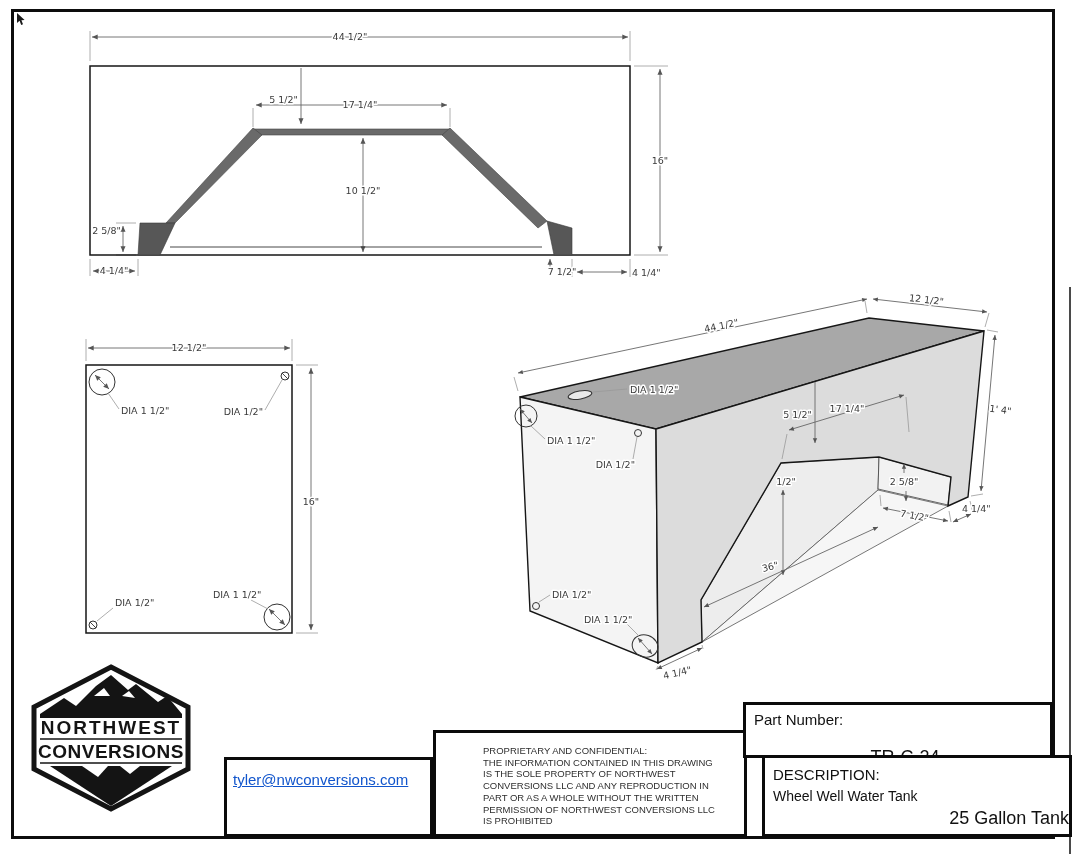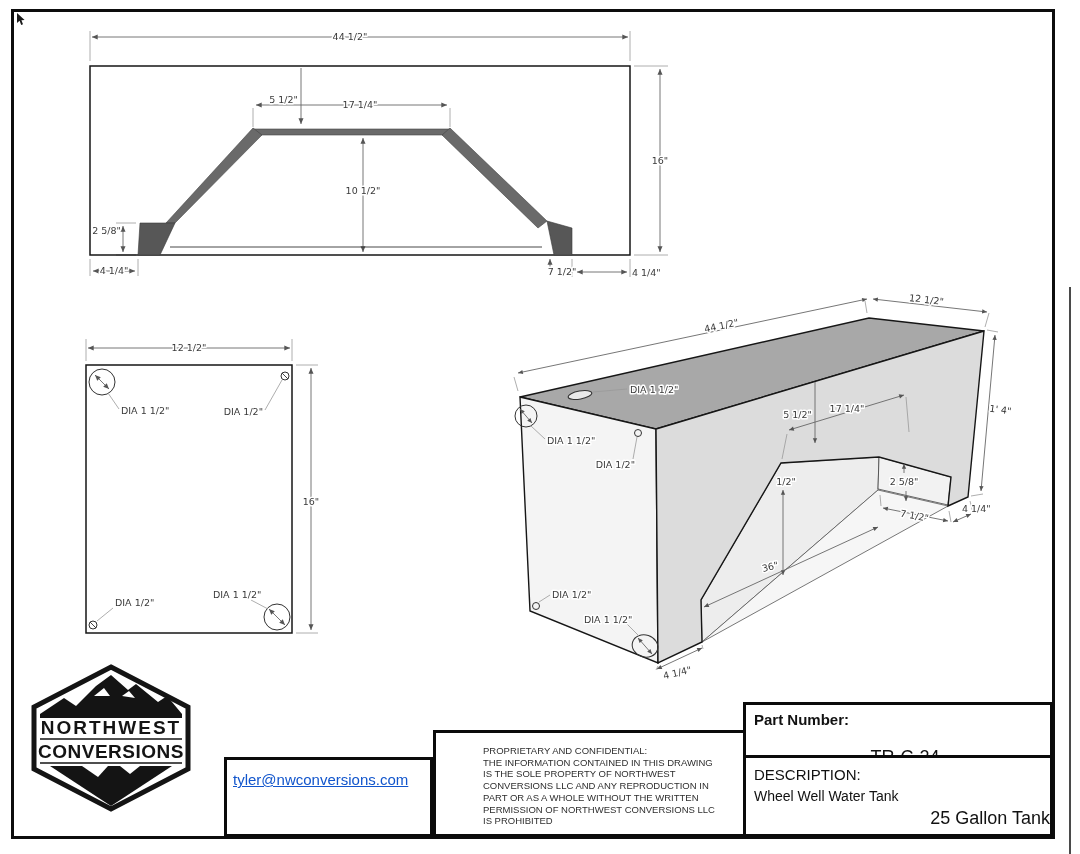--- a/index.html
+++ b/index.html
@@ -14,23 +14,23 @@
   .extline{stroke:#999;stroke-width:.8;fill:none;}
   .edge{stroke:#161616;stroke-width:1.5;fill:none;}
   .edge2{stroke:#333;stroke-width:.9;fill:none;}
   
   .tb{border:3px solid #0b0b0b;background:#fff;box-sizing:border-box;}
   #email-box{left:224px;top:757px;width:209px;height:80px;}
   #email-box a{display:inline-block;margin:11px 0 0 6px;font-size:15px;color:#1155cc;text-decoration:underline;}
   #prop-box{left:433px;top:730px;width:314px;height:107px;}
   .prop{margin:12px 0 17px 47px;font-size:9.5px;line-height:11.7px;color:#2e2e2e;white-space:pre-line;}
   #pn-box{left:743px;top:702px;width:310px;height:56px;}
-  .pn-label{margin:6px 0 0 8px;font-size:15px;font-weight:bold;}
+  .pn-label{margin:6px 0 0 8px;font-size:15px;}
   .pn-value{text-align:center;padding-left:14px;font-size:18px;margin-top:19px;}
-  #desc-box{left:743px;top:755px;width:310px;height:82px;}
+  #desc-box{left:762px;top:755px;width:310px;height:82px;}
   .desc-label{margin:8px 0 0 8px;font-size:15px;}
   .desc-l1{margin:5px 0 0 8px;font-size:14px;}
   .desc-l2{margin:4px 0 0 8px;font-size:18px;text-align:right;}
 </style>
 </head>
 <body>
 
 <div id="page">
 
   <div class="abs" id="frame"></div>

